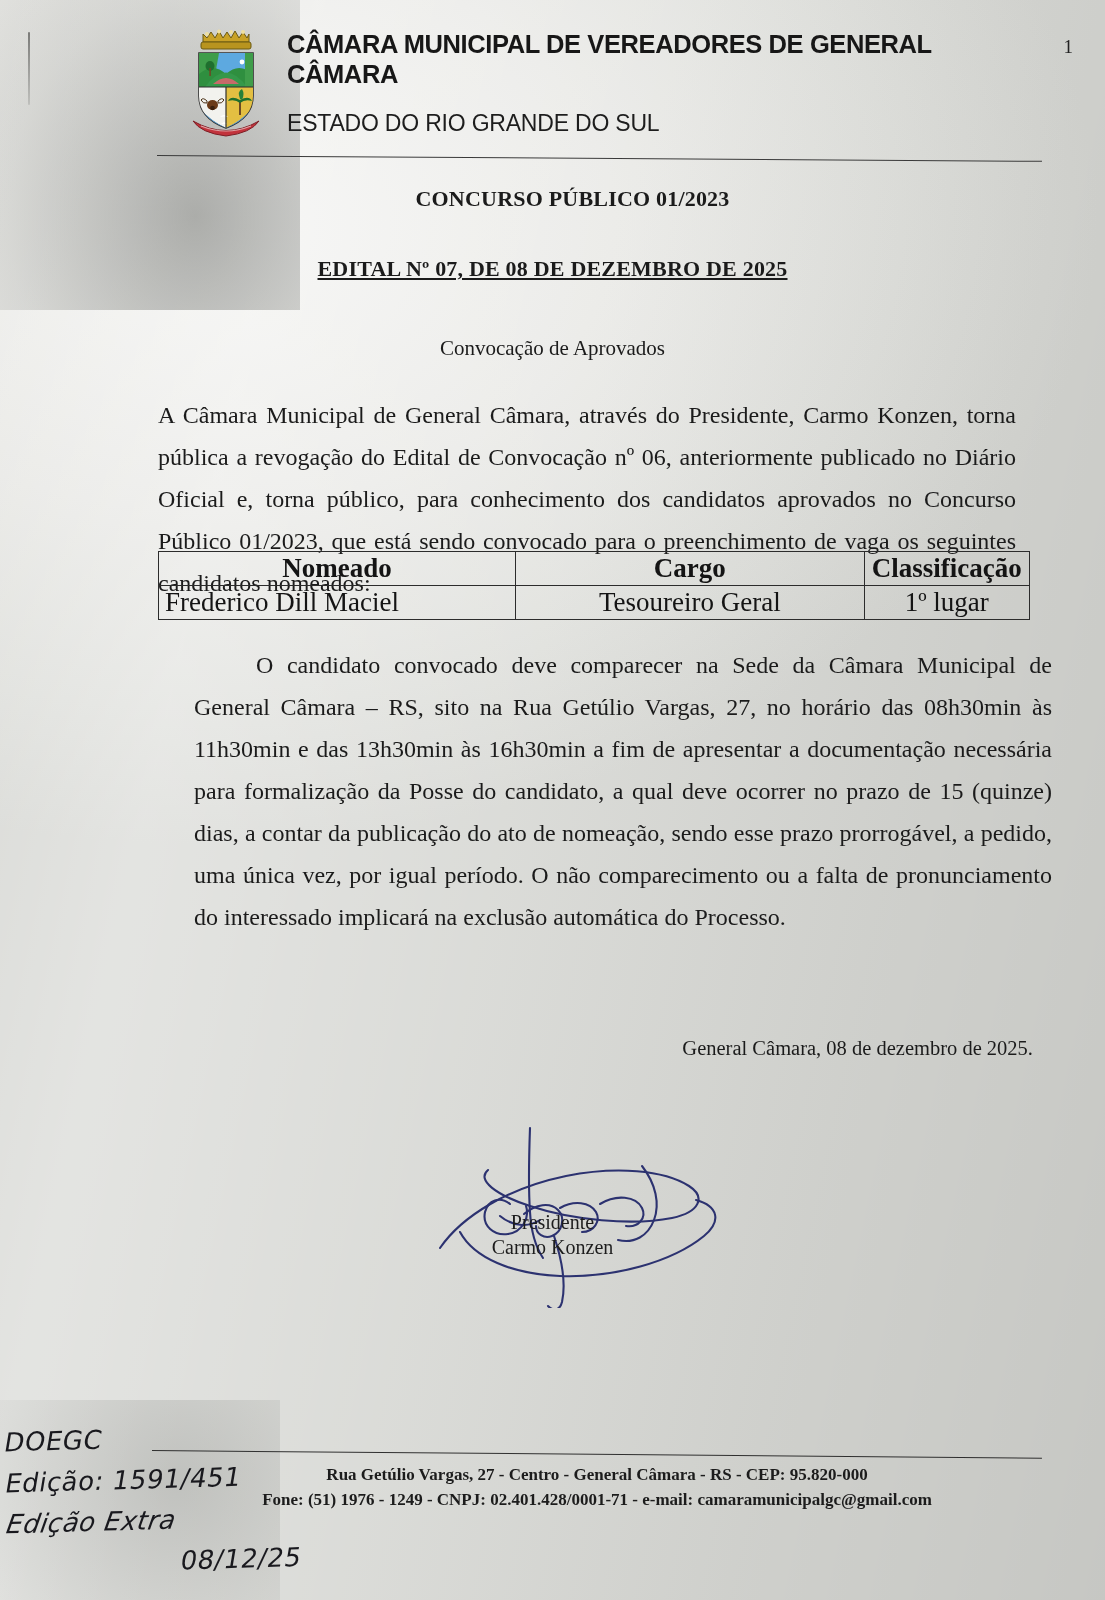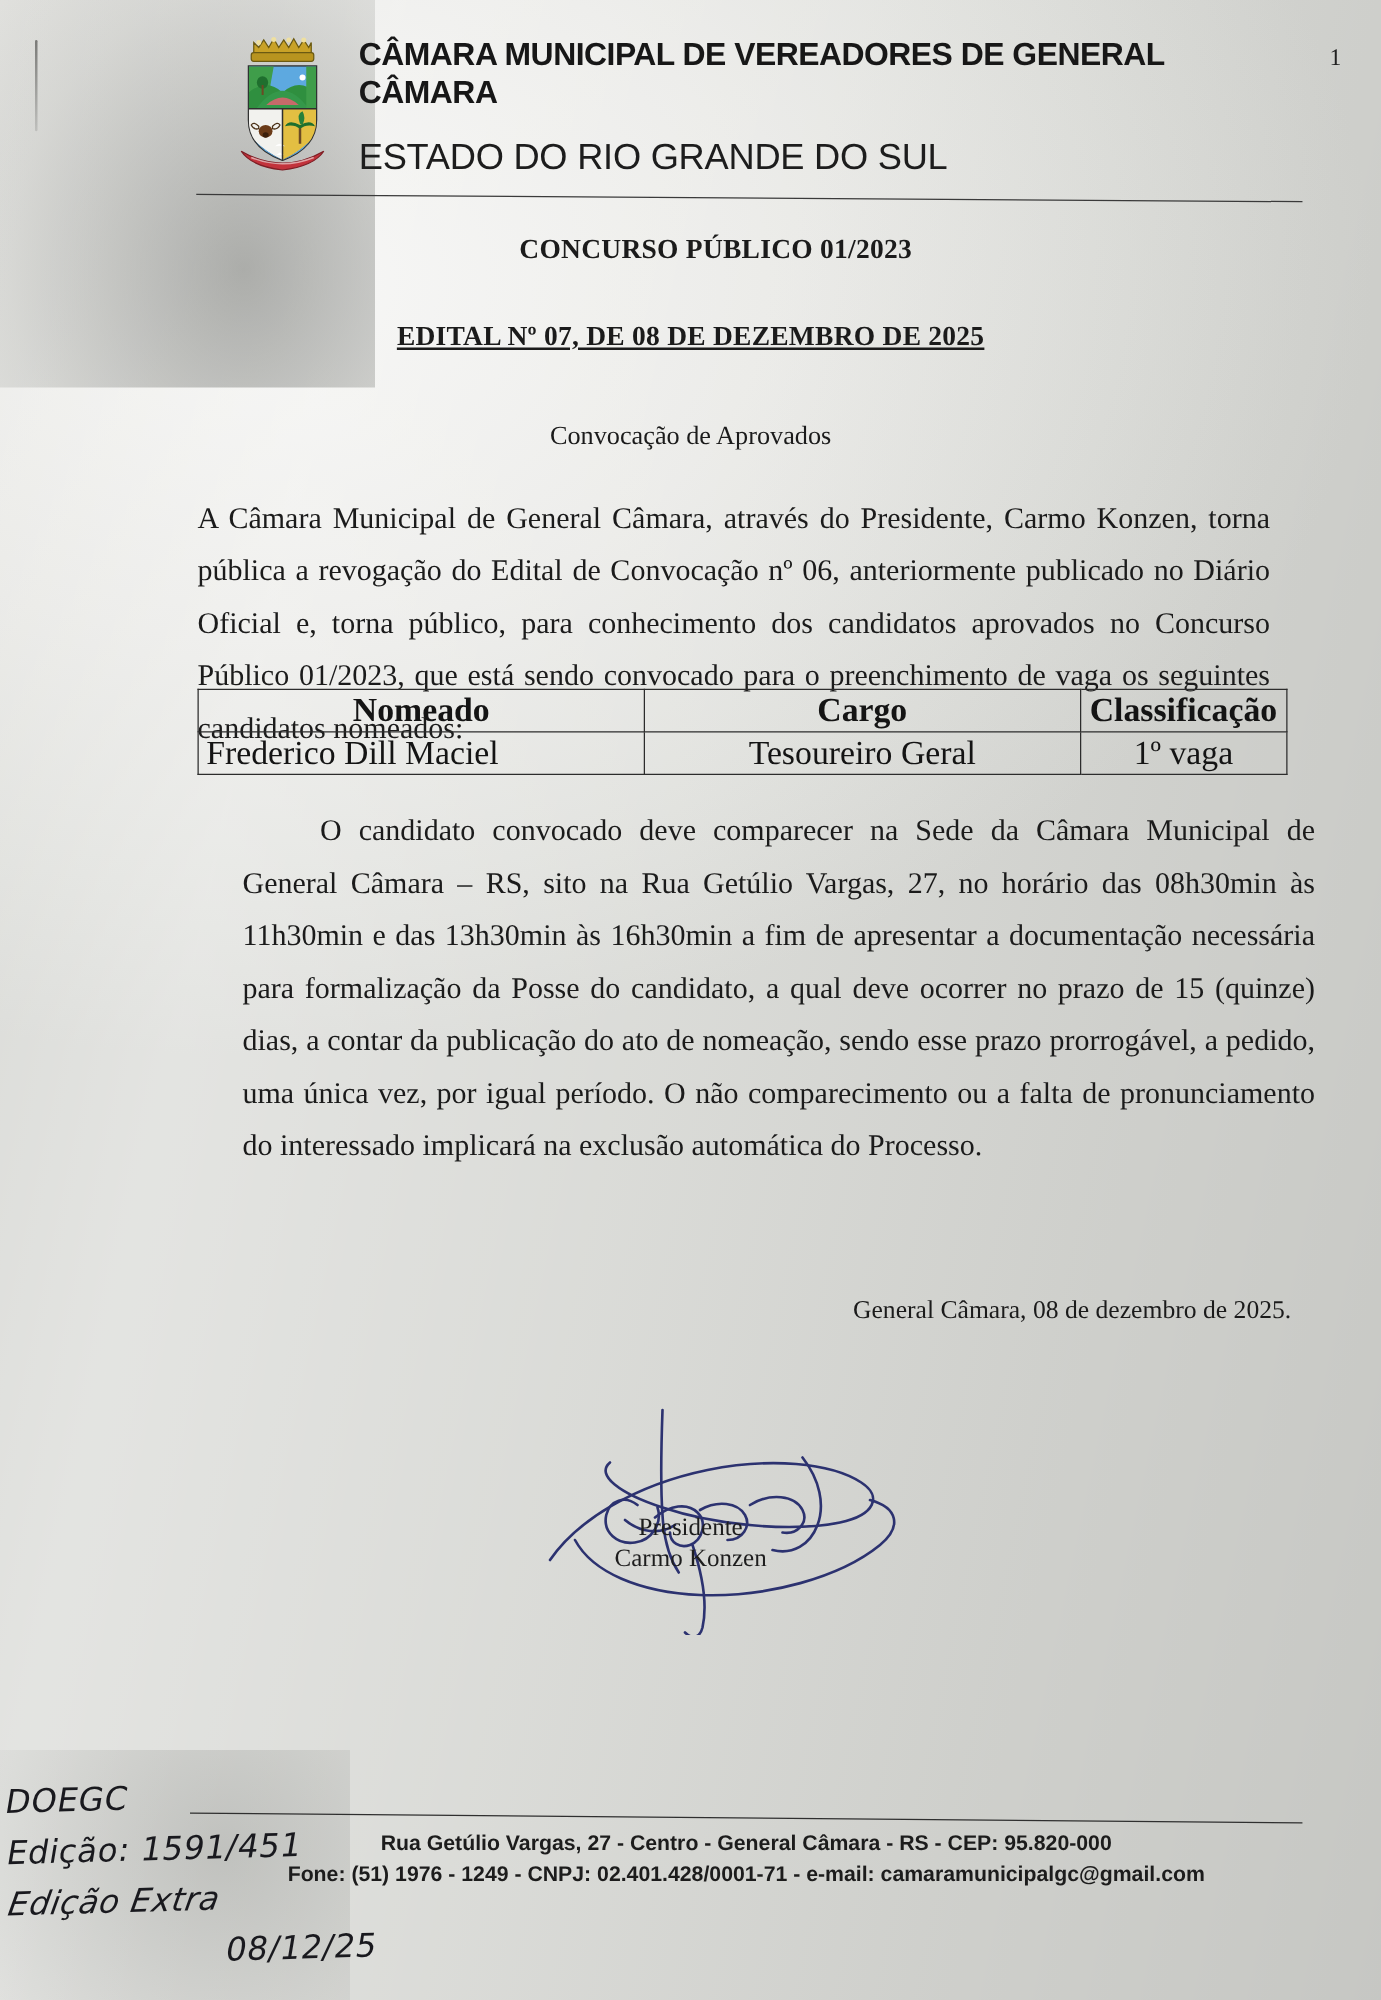--- a/index.html
+++ b/index.html
@@ -69,21 +69,21 @@
     font-family: "Liberation Sans", sans-serif;
     font-weight: bold;
     font-size: 25.5px;
     line-height: 1.17;
     letter-spacing: -0.4px;
     color: #171717;
     max-width: 650px;
   }
   .state-title {
     font-family: "Liberation Sans", sans-serif;
-    font-size: 29px;
+    font-size: 23px;
     line-height: 1.1;
     letter-spacing: -0.2px;
     margin-top: 21px;
     color: #1d1d1d;
   }
   .page-no {
     position: absolute;
     right: 32px; top: 36px;
     font-size: 19px;
     color: #222;
@@ -178,21 +178,21 @@
     width: 890px; height: 0;
     border-top: 1.6px solid #2f2f2f;
     transform: rotate(0.5deg);
     transform-origin: left center;
   }
   .footer {
     position: absolute;
     left: 152px; top: 1462px;
     width: 890px;
     text-align: center;
-    font-family: Liberation Sans, sans-serif;
+    font-family: Liberation Serif, serif;
     font-weight: bold;
     font-size: 17px;
     line-height: 25px;
     color: #1c1c1c;
   }
 
   
   .handwriting {
     position: absolute;
     left: 6px; top: 1418px;
@@ -311,21 +311,21 @@
       <tr>
         <th>Nomeado</th>
         <th>Cargo</th>
         <th>Classificação</th>
       </tr>
     </thead>
     <tbody>
       <tr>
         <td class="cell-nome">Frederico Dill Maciel</td>
         <td class="cell-cargo">Tesoureiro Geral</td>
-        <td class="cell-class">1º vaga</td>
+        <td class="cell-class">1º lugar</td>
       </tr>
     </tbody>
   </table>
 
   <div class="body-block p2">O candidato convocado deve comparecer na Sede da Câmara Municipal de General Câmara – RS, sito na Rua Getúlio Vargas, 27, no horário das 08h30min às 11h30min e das 13h30min às 16h30min a fim de apresentar a documentação necessária para formalização da Posse do candidato, a qual deve ocorrer no prazo de 15 (quinze) dias, a contar da publicação do ato de nomeação, sendo esse prazo prorrogável, a pedido, uma única vez, por igual período. O não comparecimento ou a falta de pronunciamento do interessado implicará na exclusão automática do Processo.</div>
 
   <div class="dateline">General Câmara, 08 de dezembro de 2025.</div>
 
   <svg class="signature-svg" viewBox="0 0 340 200">
     <g fill="none" stroke="#2c3270" stroke-width="2.1" stroke-linecap="round" stroke-linejoin="round">

